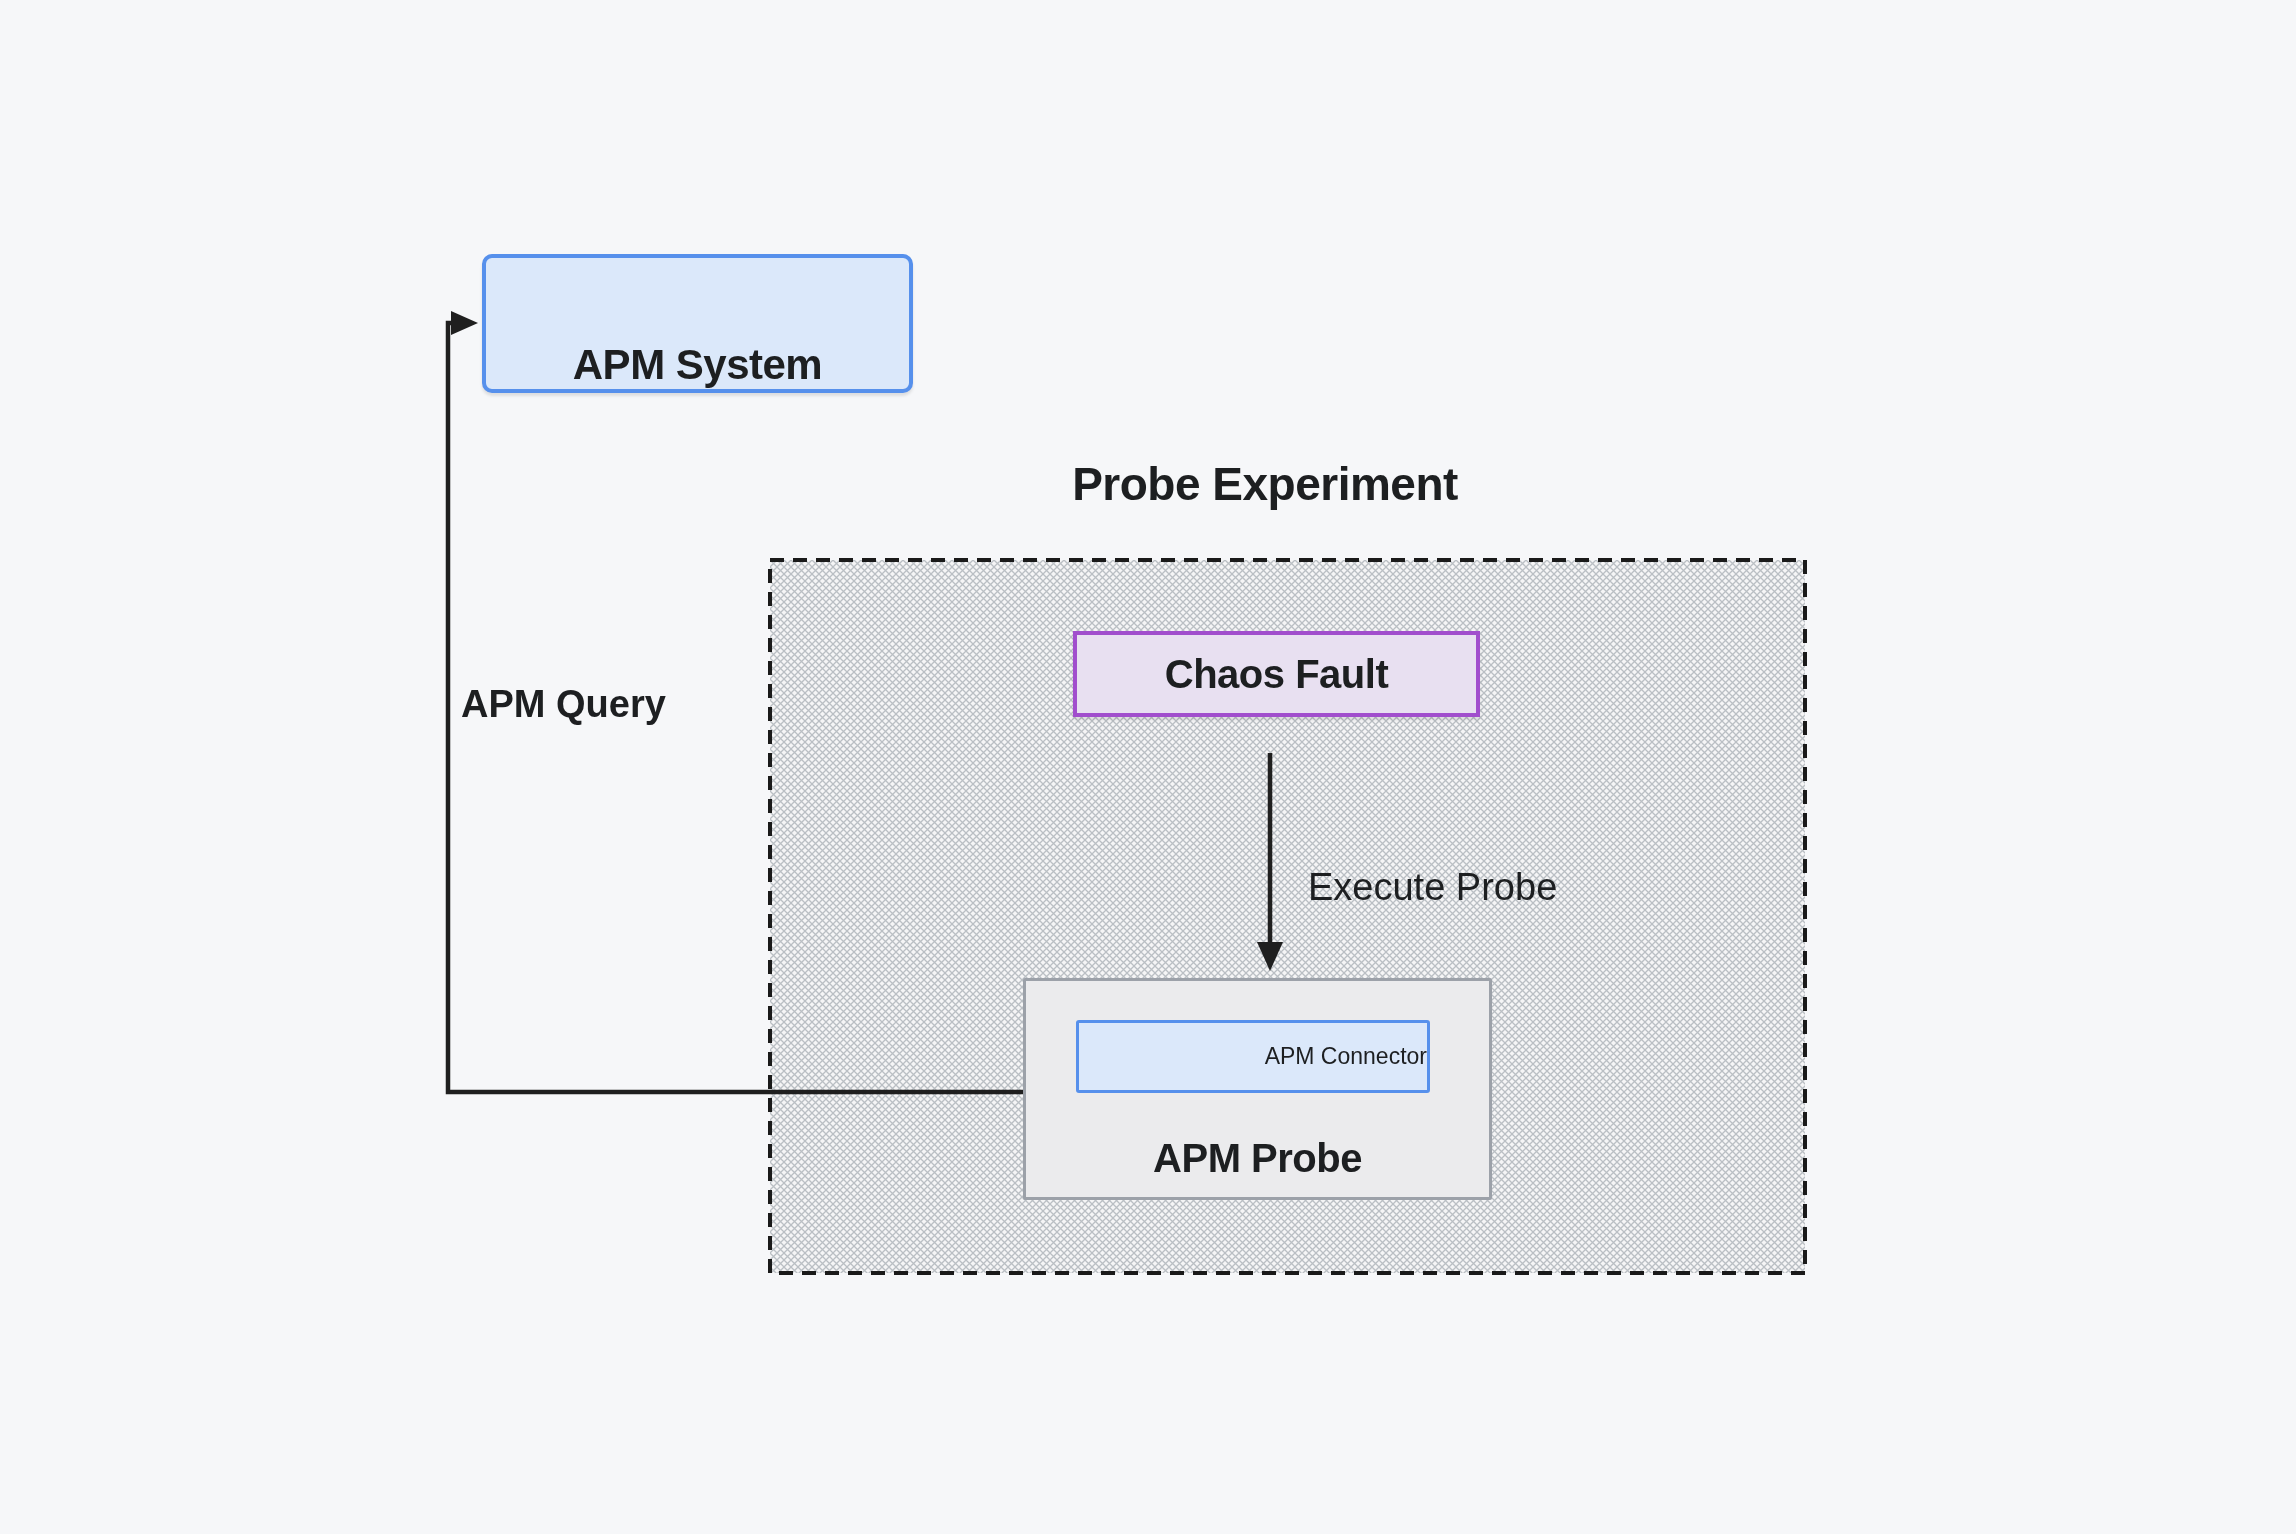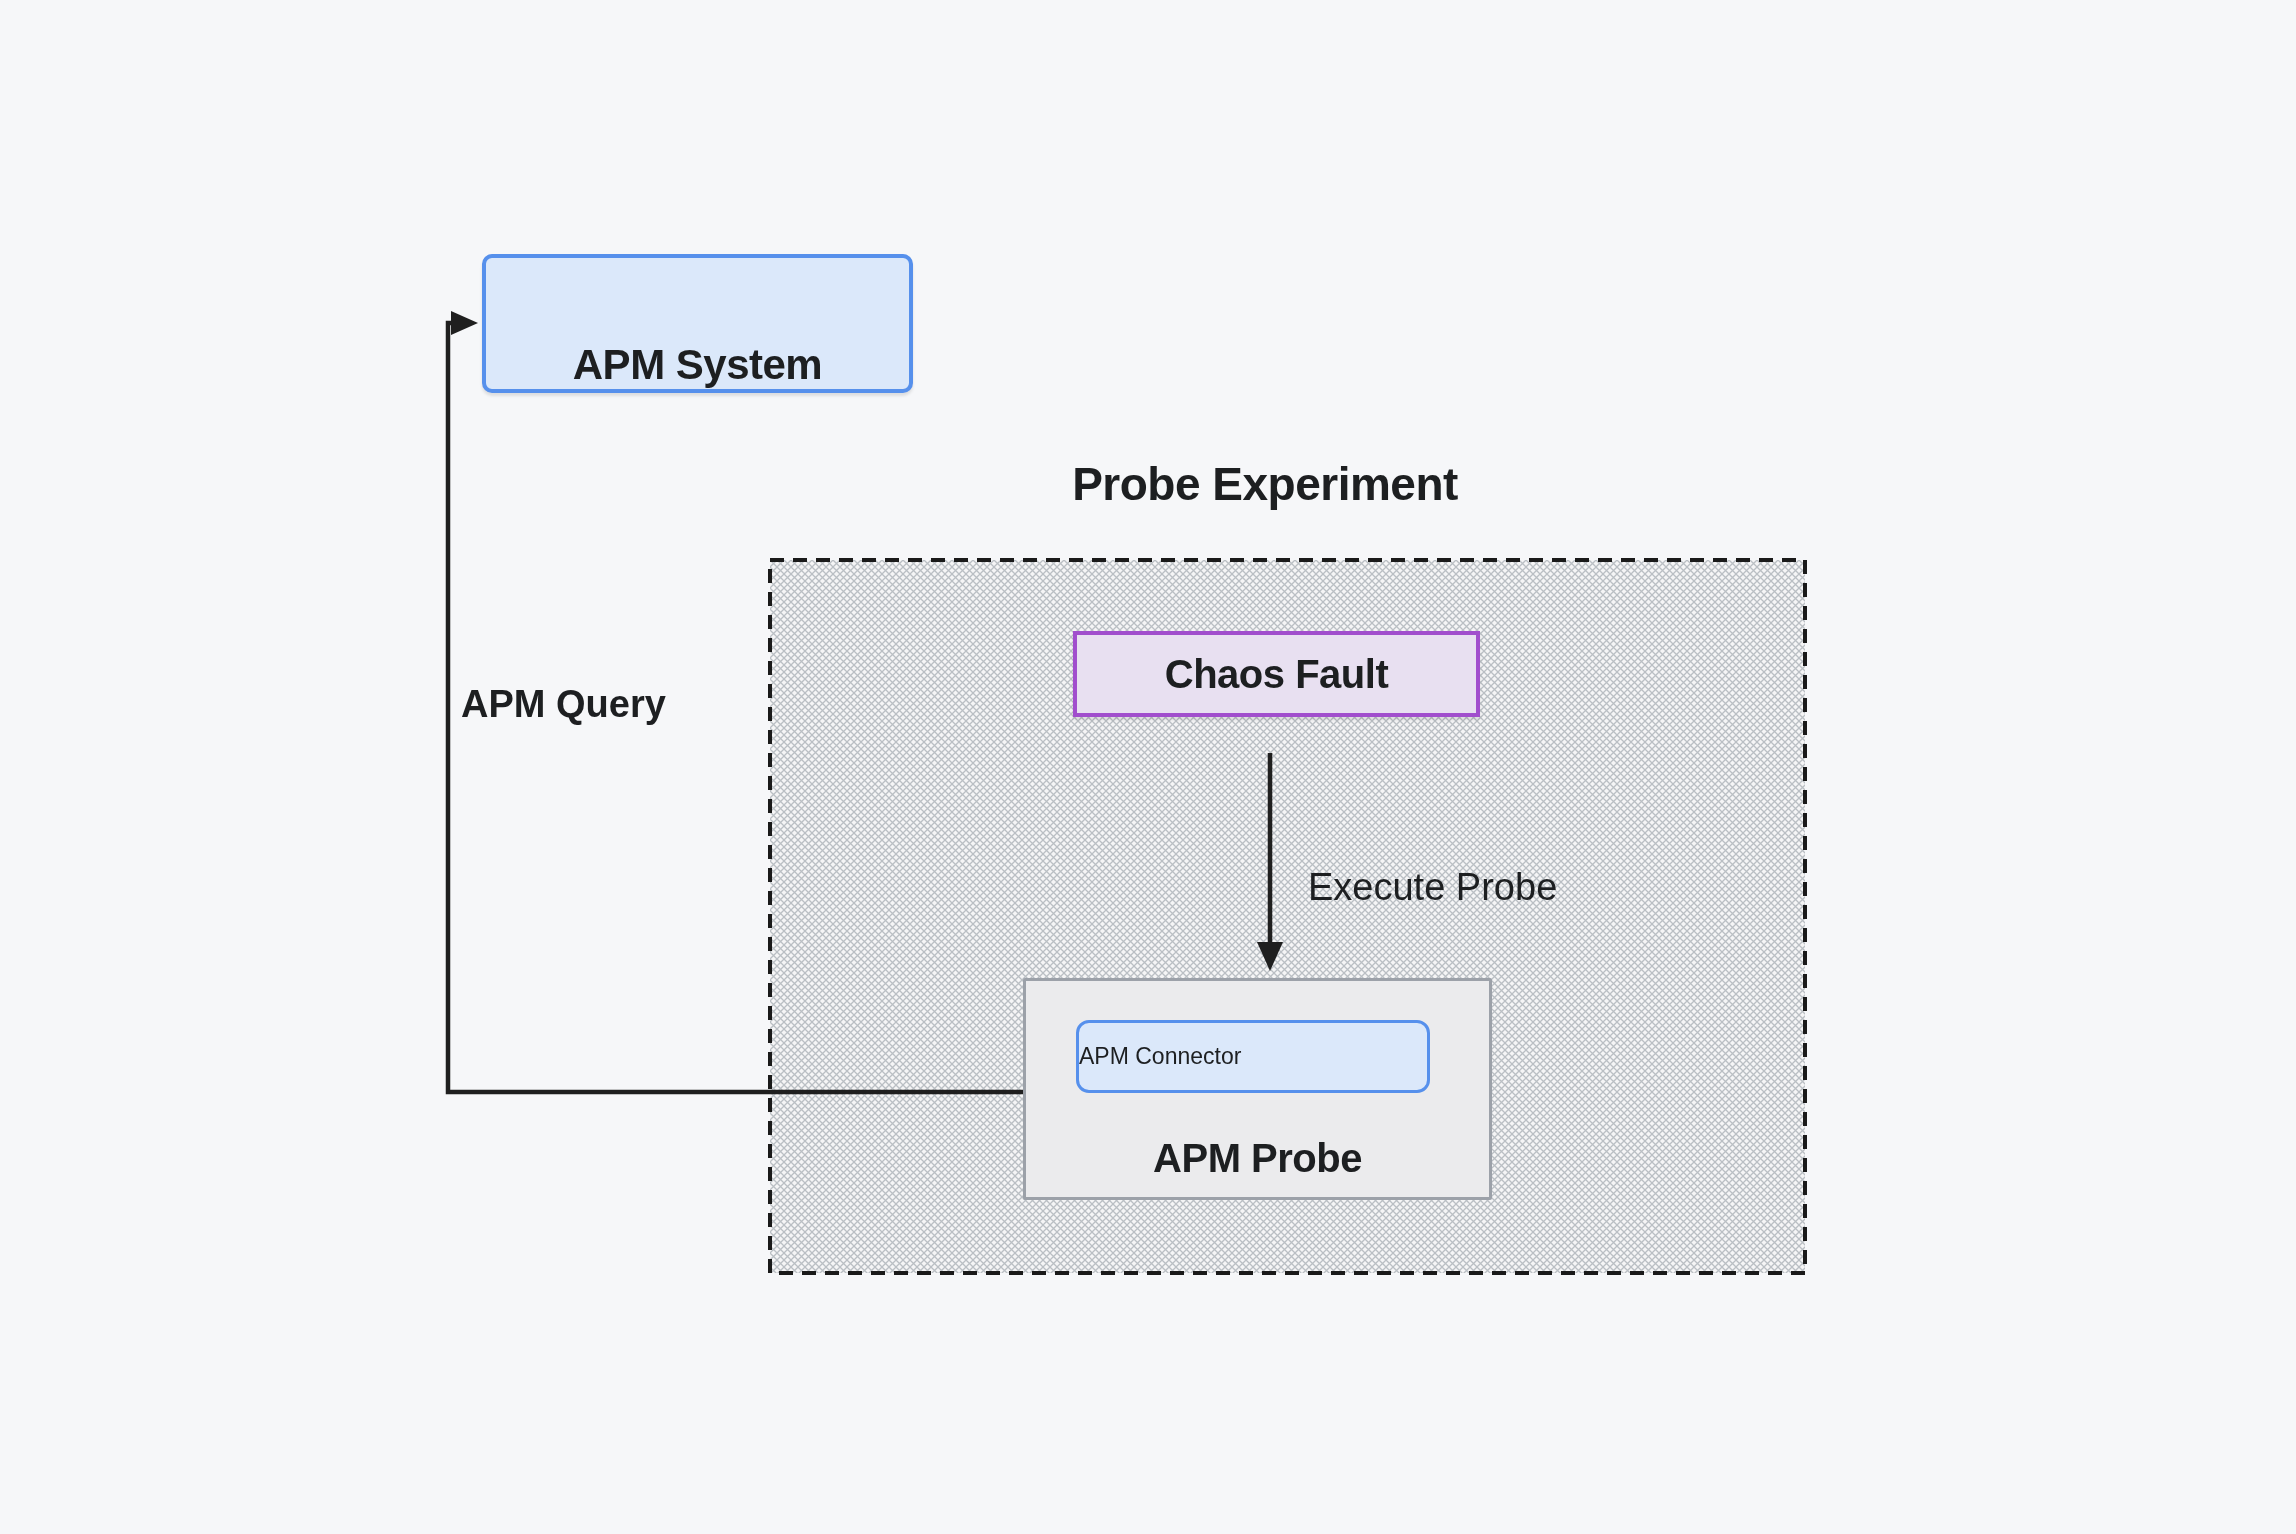--- a/index.html
+++ b/index.html
@@ -84,24 +84,24 @@
     background:var(--gray-fill);
     border:3px solid var(--gray-border);
     border-radius:2px;
     display:block;
   }
   .apm-connector{
     position:absolute;
     left:50px;top:39px;width:354px;height:73px;
     background:var(--blue-fill);
     border:3px solid var(--blue-border);
-    border-radius:13px;
+    border-radius:3px;
     display:flex;
     align-items:center;
-    justify-content:flex-start;
+    justify-content:flex-end;
     box-sizing:border-box;
     font-size:23px;
     font-weight:500;
     color:var(--text);
   }
   .apm-probe-label{
     position:absolute;
     left:0;top:155px;width:100%;
     text-align:center;
     font-size:40px;

